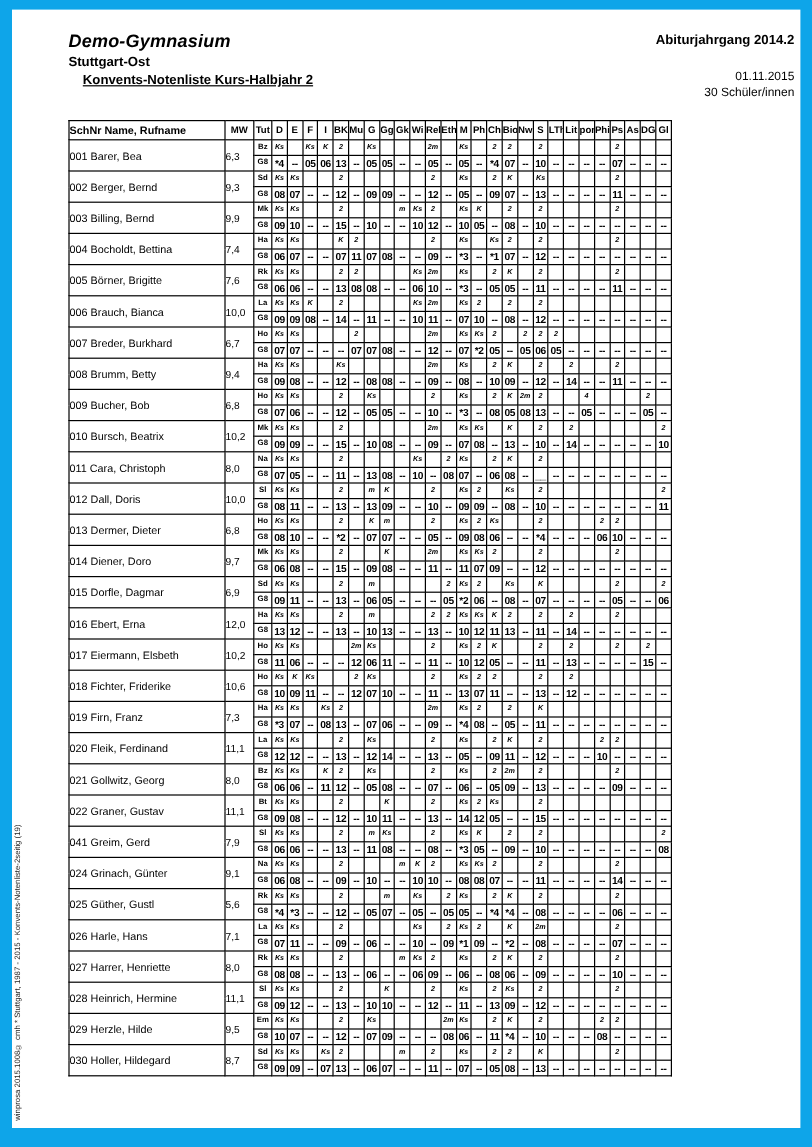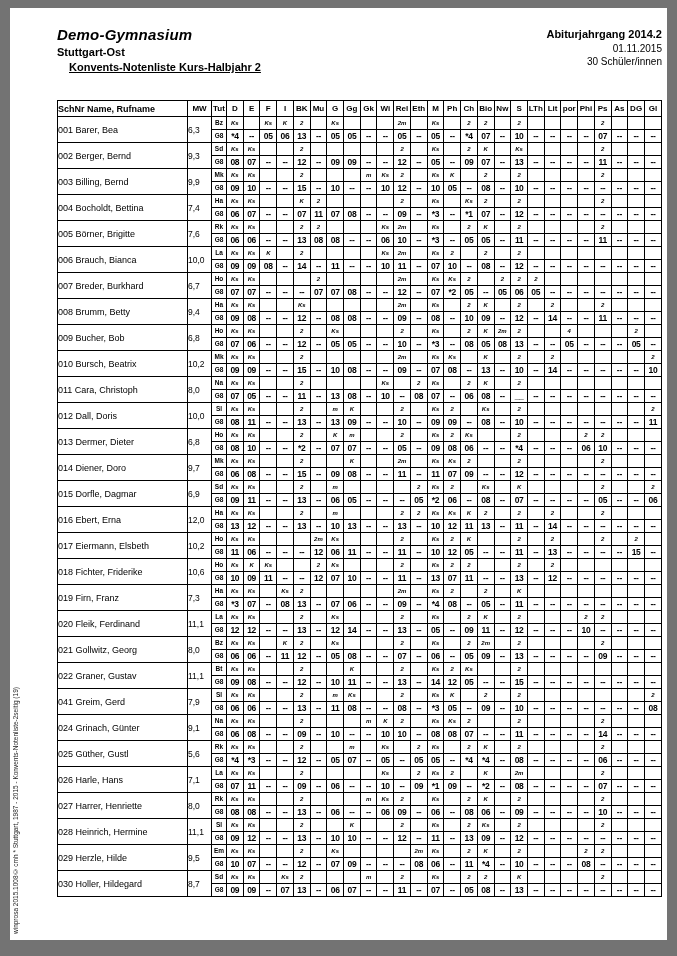--- a/index.html
+++ b/index.html
@@ -1,28 +1,28 @@
 <!DOCTYPE html>
 <html><head>
 <meta charset="utf-8">
 <style>
   html,body{margin:0;padding:0;}
   body{font-family:"Liberation Sans", sans-serif; background:#3a3a3a;}
-  .frame{position:relative;width:677px;height:956px;background:#737373;overflow:hidden;}
+  .frame{position:relative;width:677px;height:956px;background:#0ea5e9;overflow:hidden;}
   .page{position:absolute;left:10px;top:8px;width:657px;height:932px;background:#ffffff;}
   .doc-header{position:absolute;left:47px;top:18px;width:605px;}
   .school-name{font-size:15px;font-weight:bold;font-style:italic;letter-spacing:0.2px;}
   .school-loc{font-size:11px;font-weight:bold;margin-top:3px;}
   .doc-title{font-size:11px;font-weight:bold;text-decoration:underline;margin-top:3px;padding-left:12px;}
   .hdr-right{position:absolute;right:0;top:2px;text-align:right;}
   .cohort{font-size:11px;font-weight:bold;margin-left:38px;}
-  .hdate{font-size:10px;margin-top:3px;}
+  .hdate{font-size:10px;margin-top:19px;}
   .hcount{font-size:10px;margin-top:2px;}
 
-  table.grades{position:absolute;left:47px;top:92px;width:605px;border-collapse:collapse;table-layout:fixed;}
+  table.grades{position:absolute;left:47px;top:92px;width:503px;border-collapse:collapse;table-layout:fixed;}
   table.grades td, table.grades th{border:1px solid #000;padding:0;margin:0;overflow:hidden;}
   th.h-name{font-size:9px;font-weight:bold;text-align:left;padding:1px 2px;height:15px;}
   th.h-small{font-size:8px;font-weight:bold;text-align:center;padding:0;}
   td.c-name{font-size:9px;text-align:left;padding:0 2px;vertical-align:middle;white-space:nowrap;}
   td.c-mw{font-size:8.5px;text-align:left;vertical-align:middle;}
   td.c-tut{font-size:6.5px;font-weight:bold;text-align:center;vertical-align:middle;height:12px;line-height:12px;}
   td.c-type{font-size:6px;font-weight:bold;font-style:italic;text-align:center;vertical-align:middle;height:12px;line-height:11px;}
   td.c-grade{font-size:8.5px;font-weight:bold;text-align:center;vertical-align:middle;height:12px;line-height:12px;letter-spacing:-0.3px;}
   .footer-vertical{position:absolute;left:2px;top:578px;height:348px;writing-mode:vertical-rl;transform:rotate(180deg);font-size:6.5px;color:#222;white-space:nowrap;}
 </style>

